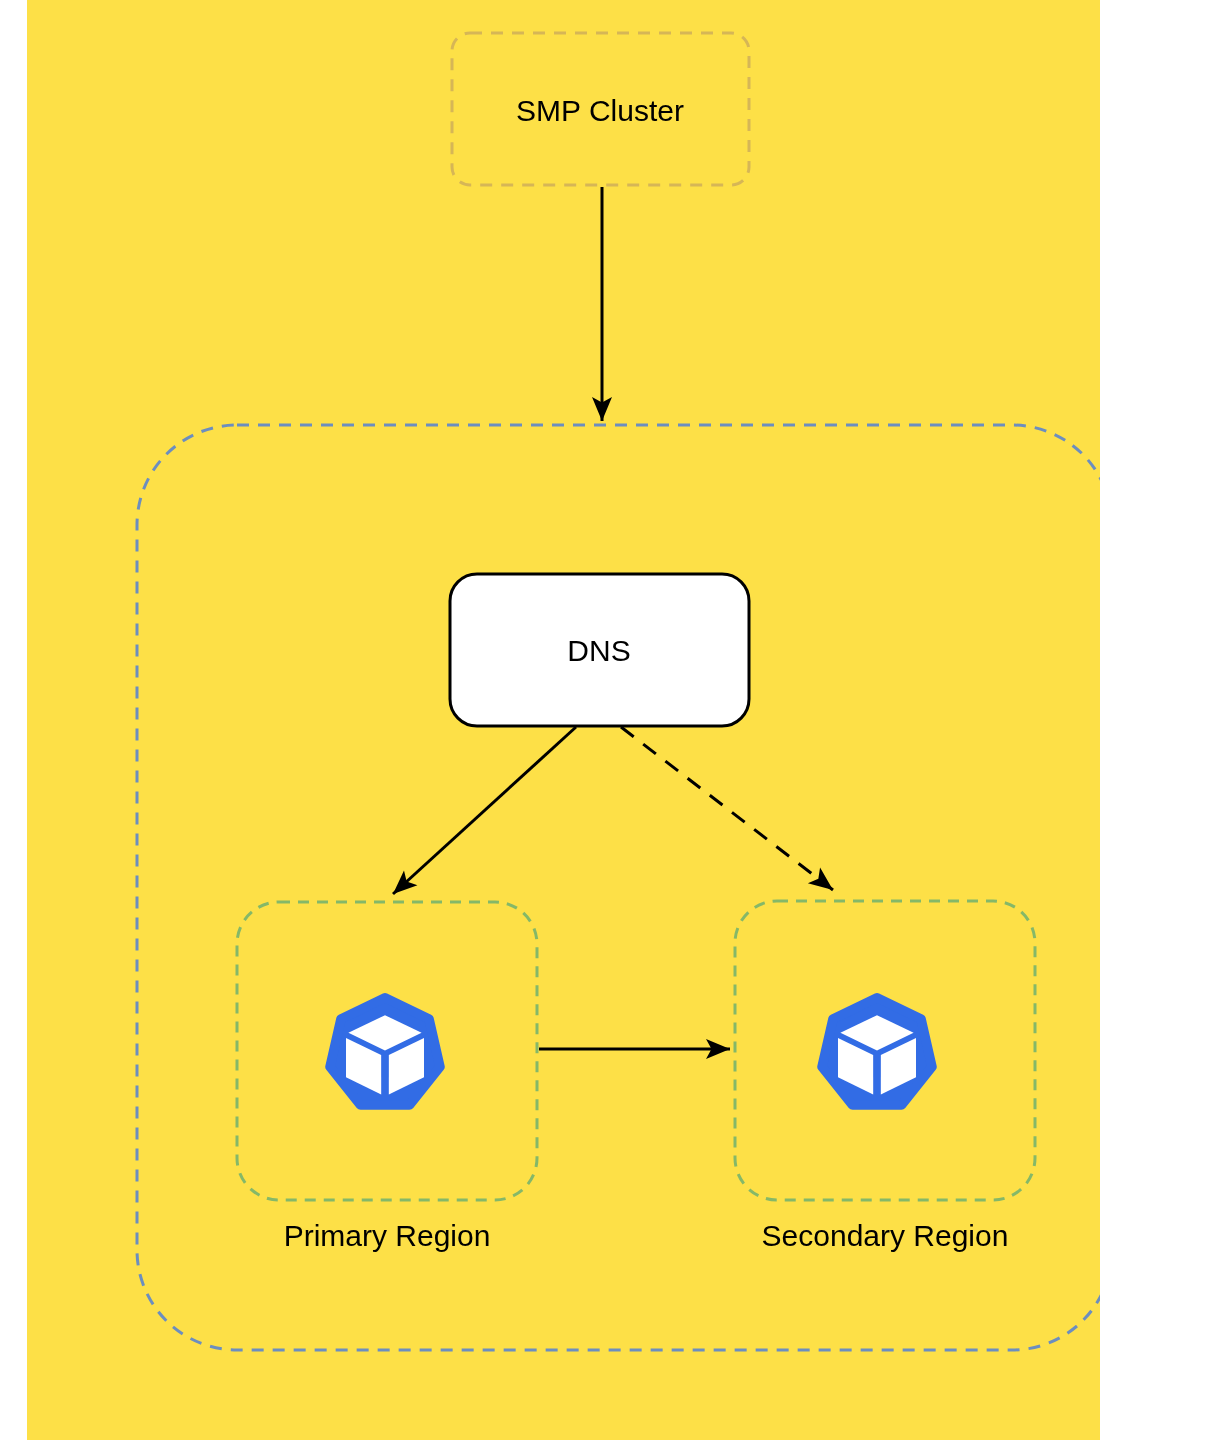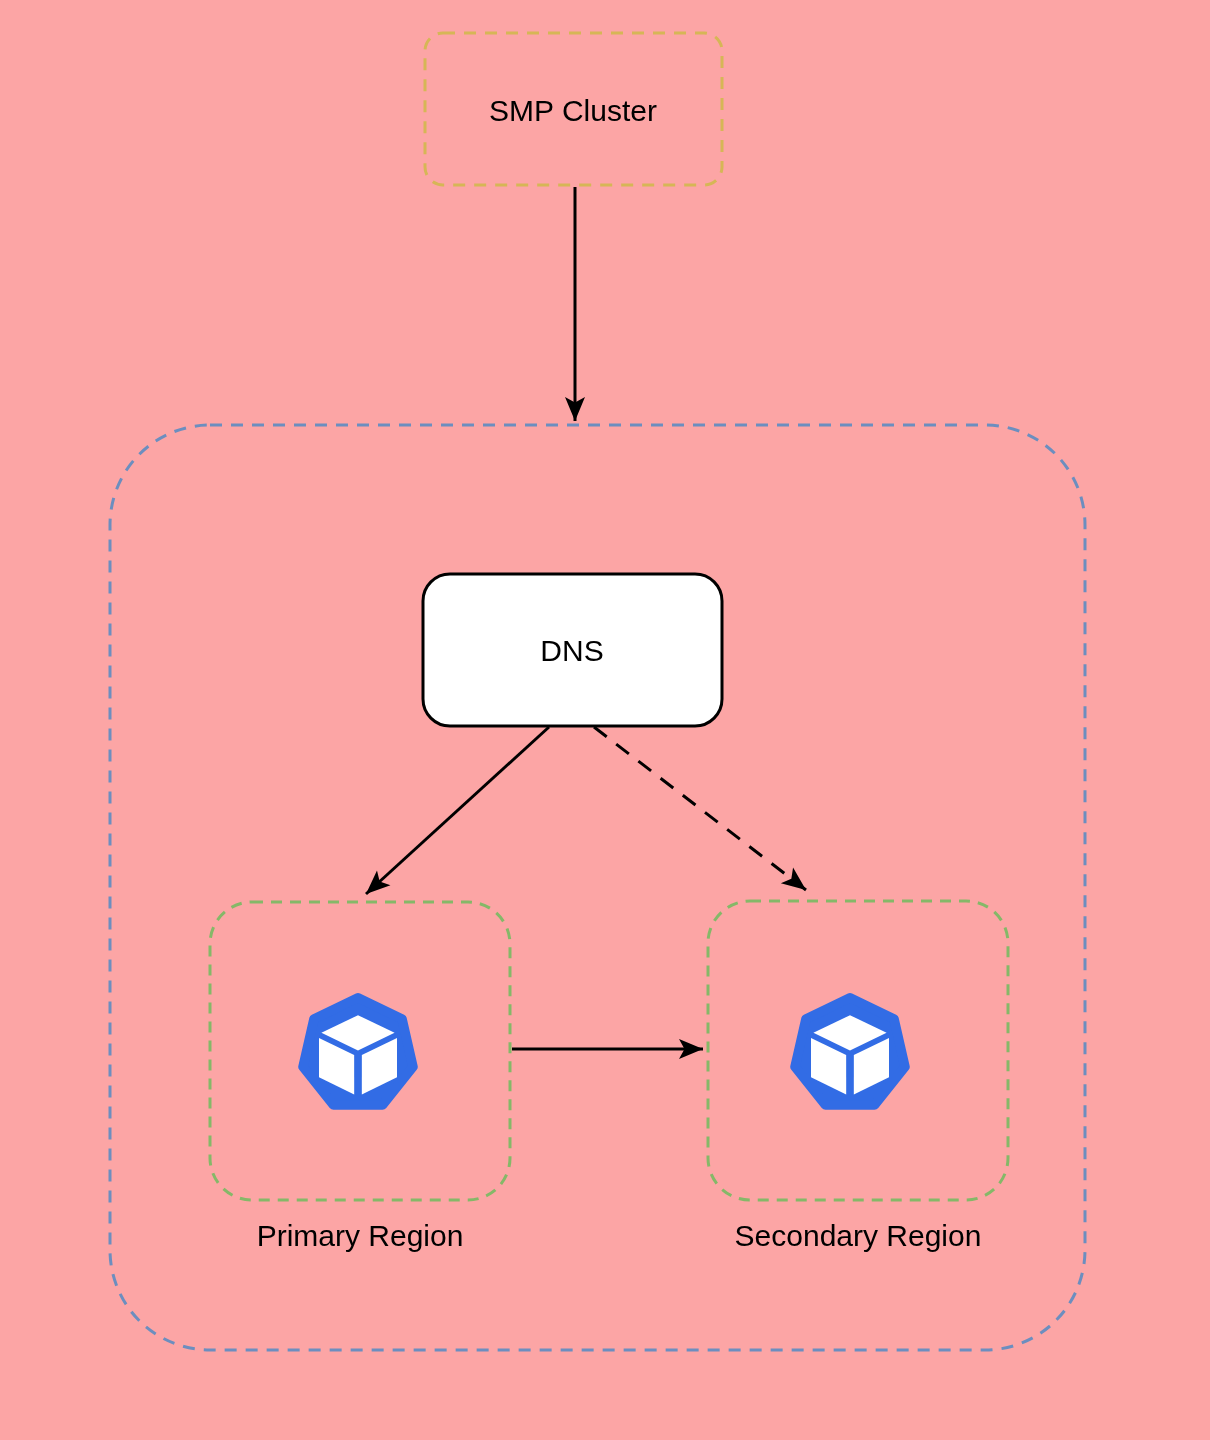--- a/index.html
+++ b/index.html
@@ -1,22 +1,23 @@
 <!DOCTYPE html>
 <html><head>
 <meta charset="utf-8">
 <style>
   html, body { margin: 0; padding: 0; background: #ffffff; }
   .canvas-wrap {
     position: relative;
-    width: 1210px;
+    width: 1073px;
     height: 1440px;
-    background: #fca5a5;
+    background: #fde047;
     font-family: "Liberation Sans", sans-serif;
     overflow: hidden;
+    margin-left: 27px;
   }
   svg.diagram { display: block; }
   .node-label {
     font-family: "Liberation Sans", sans-serif;
     font-size: 30px;
     fill: #000000;
     text-anchor: middle;
   }
   .smp-box       { fill: none; stroke: #d6b656; stroke-width: 3; stroke-dasharray: 12 9; }
   .container-box { fill: none; stroke: #6c8ebf; stroke-width: 3; stroke-dasharray: 12 9; }

